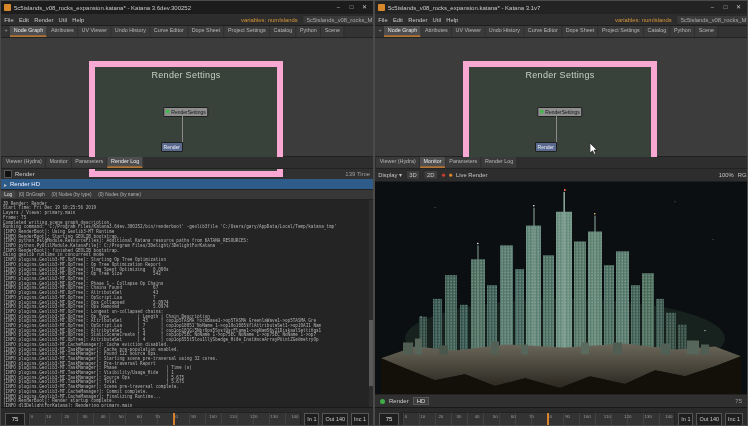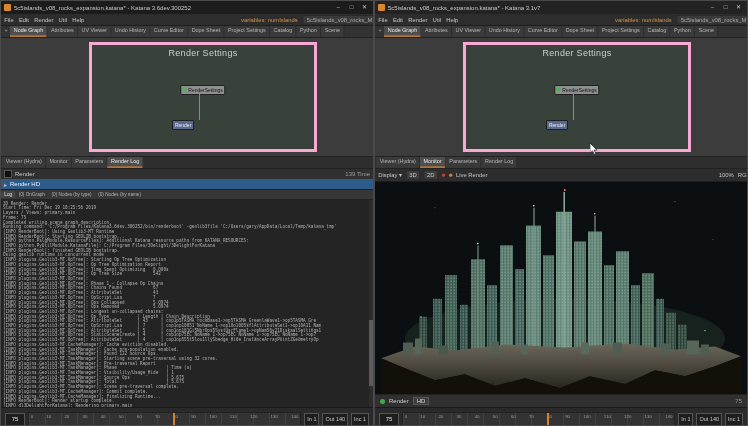--- a/index.html
+++ b/index.html
@@ -30,21 +30,21 @@
   .doc-tab{color:#a8a8a8;background:#3a3a3a;padding:1px 5px;border:1px solid #262626;white-space:nowrap;}
 
   .tabbar{height:11px;background:#333;border-bottom:1px solid #222;}
   .tabrow{height:18px;font-size:9px;padding:0 2px;align-items:stretch;}
   .add-tab{color:#9a9a9a;padding:2px 4px;}
   .ptab,.vtab{padding:2px 6px;background:#3a3a3a;border-right:1px solid #262626;white-space:nowrap;color:#b5b5b5;}
   .ptab.active,.vtab.active{background:#4e4e4e;color:#e9e9e9;box-shadow:inset 0 -2px 0 #d9822b;}
 
   
   .nodegraph{height:118px;background:#3c3c3c;position:relative;border-bottom:1px solid #222;}
-  .ng-canvas{position:absolute;left:88px;top:4px;width:182px;height:104px;background:#39413b;border:3px solid #f9a8d4;padding-left:40px;}
+  .ng-canvas{position:absolute;left:88px;top:23px;width:182px;height:104px;background:#39413b;border:6px solid #f9a8d4;}
   .ng-heading{position:absolute;top:3px;left:0;width:100%;text-align:center;font-size:9px;color:#c6d2c2;letter-spacing:.3px;}
   .node{position:absolute;height:8px;background:#8f8f8f;border:1px solid #1f1f1f;border-radius:1px;display:flex;align-items:center;gap:2px;padding:0 2px;font-size:5px;color:#141414;white-space:nowrap;}
   .node .led{width:3px;height:3px;border-radius:50%;background:#35c23f;box-shadow:0 0 2px #35c23f;}
   .node.blue{background:#5a6a8f;color:#e8ecf5;}
   .wire{position:absolute;width:1px;background:#8a8a8a;}
 
   
   .viewer-tabs{height:11px;background:#2e2e2e;border-bottom:1px solid #222;}
 
   

